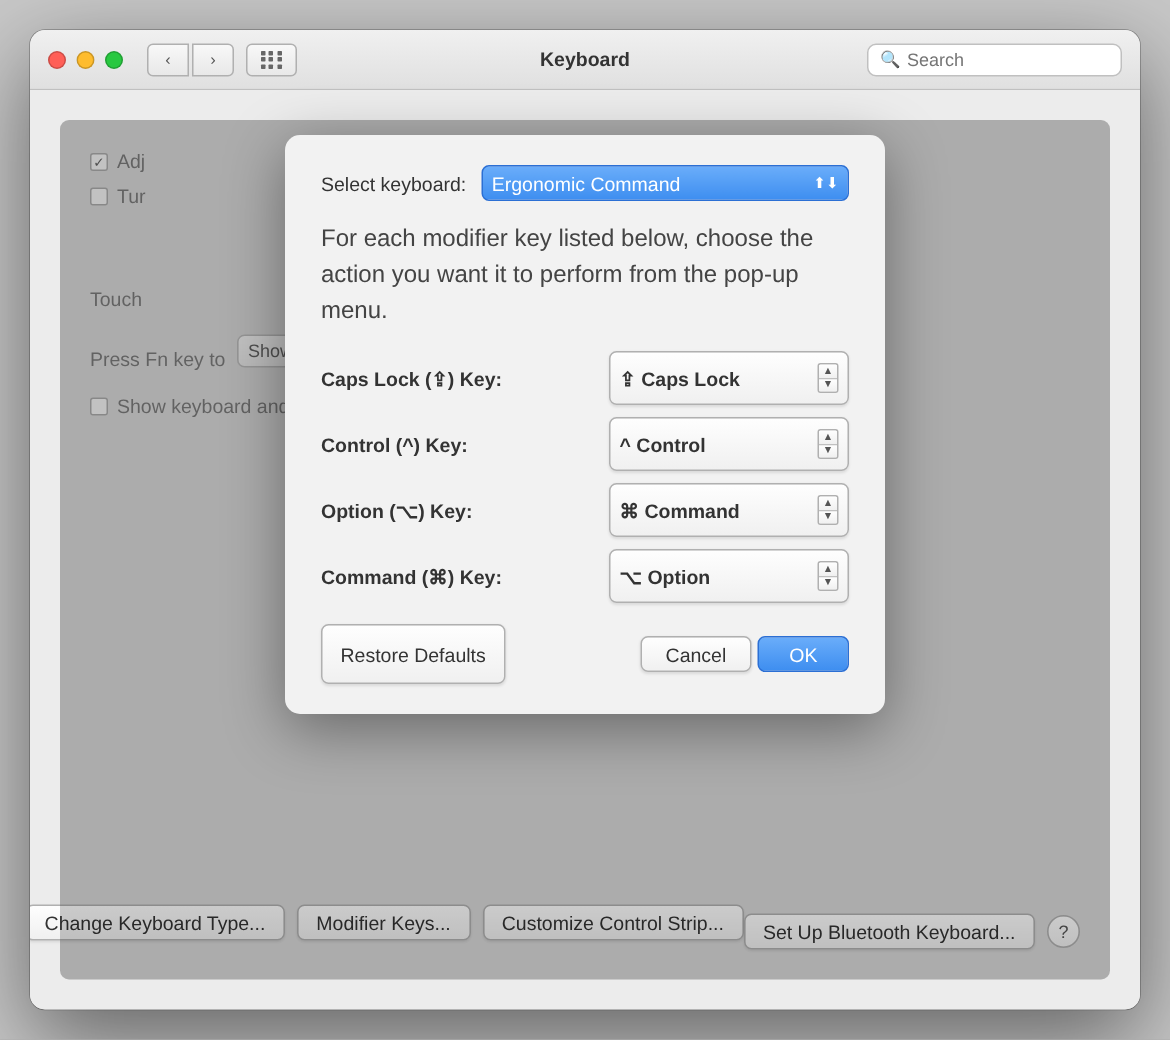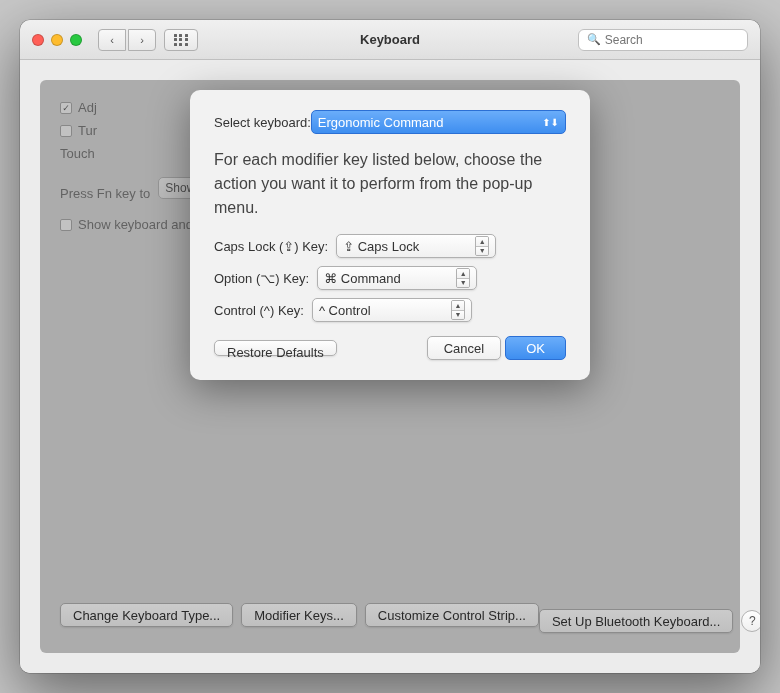--- a/index.html
+++ b/index.html
@@ -159,20 +159,21 @@
       box-shadow: 0 10px 40px rgba(0,0,0,0.4);
       width: 400px;
       padding: 20px 24px 20px 24px;
       display: flex;
       flex-direction: column;
       gap: 14px;
     }
     .select-row {
       display: flex;
       align-items: center;
+      gap: 10px;
     }
     .select-label {
       font-size: 13px;
       color: #333;
       white-space: nowrap;
     }
     .keyboard-select {
       flex: 1;
       height: 24px;
       background: linear-gradient(to bottom, #6aadfa, #3e8ef0);
@@ -196,32 +197,33 @@
       line-height: 1.5;
     }
     .modifier-grid {
       display: flex;
       flex-direction: column;
       gap: 8px;
     }
     .modifier-row {
       display: flex;
       align-items: center;
-      justify-content: flex-start;
+      justify-content: space-between;
       gap: 8px;
+      font-weight: bold;
     }
     .modifier-label {
       font-size: 13px;
       color: #333;
       text-align: right;
       white-space: nowrap;
     }
     .modifier-select {
       width: 160px;
-      height: 24px;
+      height: 36px;
       background: linear-gradient(to bottom, #fefefe, #f0f0f0);
       border: 1px solid #b0b0b0;
       border-radius: 5px;
       padding: 0 6px;
       font-size: 13px;
       color: #333;
       display: flex;
       align-items: center;
       justify-content: space-between;
       cursor: pointer;
@@ -252,21 +254,21 @@
       color: #555;
       cursor: pointer;
     }
     .stepper-up { border-bottom: 0.5px solid #c0c0c0; }
     .modal-buttons {
       display: flex;
       justify-content: space-between;
       align-items: center;
     }
     .restore-btn {
-      height: 16px;
+      height: 40px;
       background: linear-gradient(to bottom, #fefefe, #f0f0f0);
       border: 1px solid #b0b0b0;
       border-radius: 5px;
       padding: 4px 12px;
       font-size: 13px;
       color: #333;
       cursor: pointer;
       box-shadow: 0 1px 2px rgba(0,0,0,0.1);
     }
     .right-buttons {
@@ -323,20 +325,21 @@
     }
     .bg-touch-row {
       margin-top: 8px;
       display: flex;
       align-items: center;
       gap: 8px;
     }
     .bg-touch-label {
       font-size: 13px;
       color: #555;
+      margin-top: 46px;
     }
     .fn-row {
       display: flex;
       align-items: center;
       gap: 8px;
       margin-top: 14px;
     }
     .fn-label {
       font-size: 13px;
       color: #555;
@@ -356,21 +359,21 @@
       gap: 6px;
     }
     .emoji-row {
       display: flex;
       align-items: center;
       gap: 6px;
       margin-top: 16px;
     }
     .bottom-buttons {
       display: flex;
-      justify-content: flex-start;
+      justify-content: flex-end;
       align-items: center;
       margin-top: auto;
       padding-top: 16px;
     }
     .bottom-left-buttons {
       display: flex;
       gap: 8px;
     }
     .bottom-btn {
       height: 24px;
@@ -491,41 +494,51 @@
               <div class="modifier-select">
                 <span class="modifier-select-value">⇪ Caps Lock</span>
                 <div class="select-stepper">
                   <div class="stepper-up">▲</div>
                   <div class="stepper-down">▼</div>
                 </div>
               </div>
             </div>
 
             <div class="modifier-row">
+              <span class="modifier-label">Control (^) Key:</span>
+              <div class="modifier-select">
+                <span class="modifier-select-value">^ Control</span>
+                <div class="select-stepper">
+                  <div class="stepper-up">▲</div>
+                  <div class="stepper-down">▼</div>
+                </div>
+              </div>
+            </div>
+
+            <div class="modifier-row">
               <span class="modifier-label">Option (⌥) Key:</span>
               <div class="modifier-select">
                 <span class="modifier-select-value">⌘ Command</span>
                 <div class="select-stepper">
                   <div class="stepper-up">▲</div>
                   <div class="stepper-down">▼</div>
                 </div>
               </div>
             </div>
 
             <div class="modifier-row">
-              <span class="modifier-label">Control (^) Key:</span>
+              <span class="modifier-label">Command (⌘) Key:</span>
               <div class="modifier-select">
-                <span class="modifier-select-value">^ Control</span>
+                <span class="modifier-select-value">⌥ Option</span>
                 <div class="select-stepper">
                   <div class="stepper-up">▲</div>
                   <div class="stepper-down">▼</div>
                 </div>
               </div>
             </div>
-
 
           </div>
 
           <div class="modal-buttons">
             <button class="restore-btn">Restore Defaults</button>
             <div class="right-buttons">
               <button class="cancel-btn">Cancel</button>
               <button class="ok-btn">OK</button>
             </div>
           </div>

